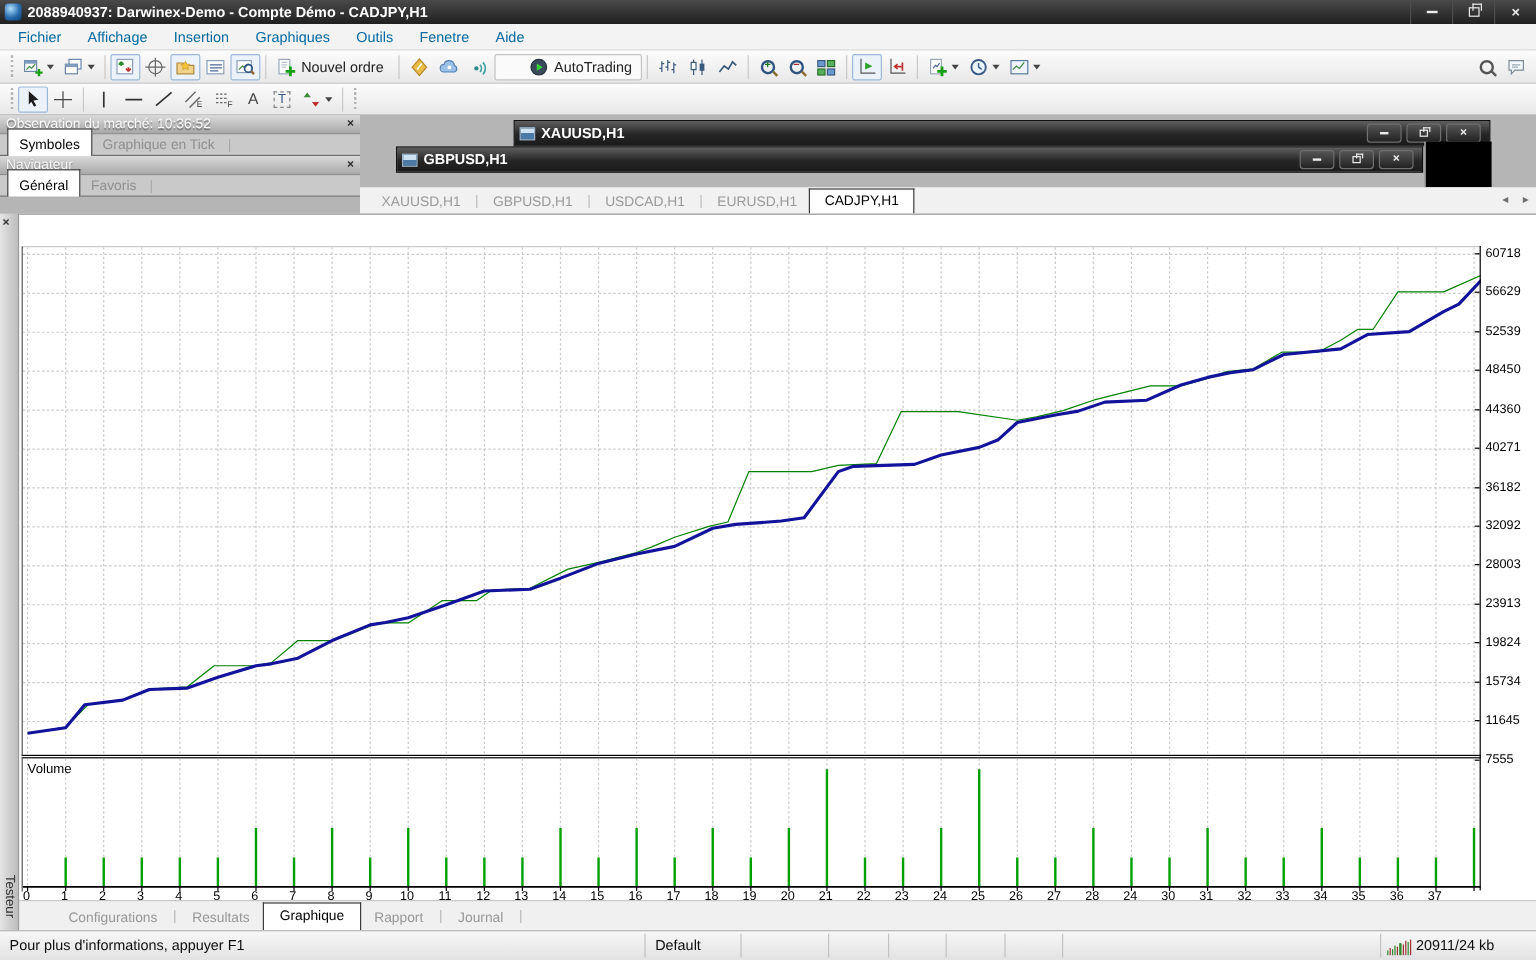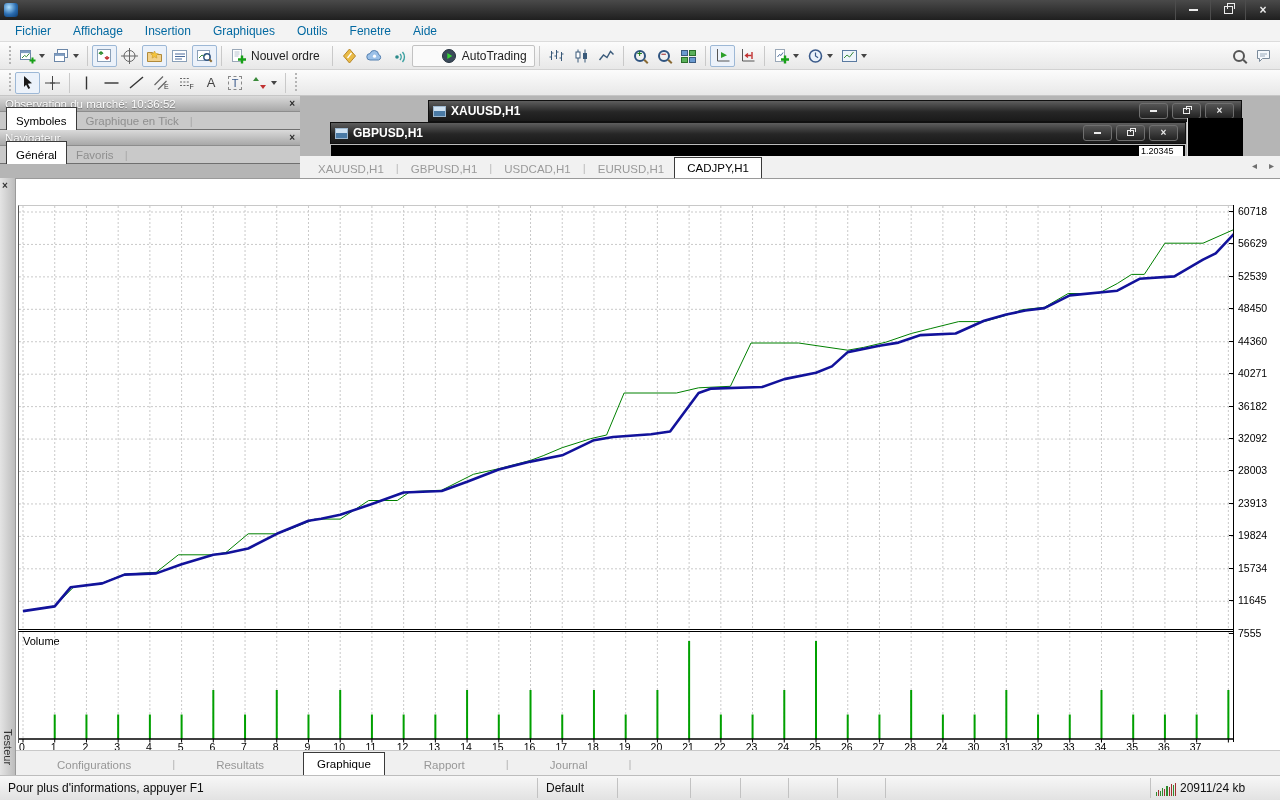--- a/index.html
+++ b/index.html
@@ -89,39 +89,40 @@
               border-top:1px solid #9a9a9a;box-sizing:border-box;}
   .chead{position:absolute;left:5px;top:5px;font-size:11px;white-space:nowrap;color:#000;}
   #mainsvg{position:absolute;left:2px;top:26px;border-bottom:1px solid #000;border-left:1px solid #555;border-top:1px solid #c8c8c8;}
   #volsvg{position:absolute;left:2px;top:452px;border-top:1px solid #000;border-left:1px solid #555;}
   .vaxis{position:absolute;left:1217px;top:26px;height:537px;width:0;border-left:1px solid #000;}
   .ylab{position:absolute;left:1222px;font-size:10.5px;color:#000;}
   .ytick{position:absolute;left:1213px;width:4px;height:1px;background:#000;}
   .xlab{position:absolute;top:562px;font-size:10.5px;color:#000;transform:translateX(-50%);}
   .vol-label{position:absolute;left:7px;top:456px;font-size:11px;color:#000;}
   .ttabs{position:absolute;left:16px;top:750px;width:1264px;height:25px;background:#f0f0f0;border-top:1px solid #c9c9c9;
-         display:flex;align-items:flex-end;font-size:11.5px;color:#979797;box-sizing:border-box;padding-left:30px;gap:28px;}
+         display:flex;align-items:flex-end;font-size:11.5px;color:#979797;box-sizing:border-box;padding-left:30px;}
   .ttabs .tab{padding:4px 11px;}
   .ttabs .tab.active{background:#fff;border:1px solid #3a3a3a;border-bottom:none;color:#000;padding:5px 13px;}
   .ttabs .tsep{padding:0 2px 5px 2px;color:#b5b5b5;}
   
   .statusbar{position:absolute;left:0;top:775px;width:1280px;height:25px;
              background:linear-gradient(#f7f7f7,#e2e2e2);border-top:1px solid #bdbdbd;font-size:12px;color:#0d0d0d;box-sizing:border-box;}
   .st-item{position:absolute;top:5px;white-space:nowrap;}
   .st-div{position:absolute;top:2px;width:1px;height:20px;background:#c2c2c2;}
   .tfc{position:absolute;left:1156px;top:7px;width:20px;height:13px;display:flex;align-items:flex-end;gap:1px;}
   .tfc i{display:block;width:1.5px;}
 </style>
 </head>
 <body>
 
 <div class="screen">
 
   <div class="titlebar">
     <span class="app-ico"></span>
+    <span class="tb-title">2088940937: Darwinex-Demo - Compte Démo - CADJPY,H1</span>
     <span class="win-btns">
       <span class="wb">
           <span class="gl-min"></span>
         </span>
       <span class="wb">
           <span class="gl-rest"></span>
         </span>
       <span class="wb">
           <span class="gl-x">×</span>
         </span>
@@ -414,23 +415,20 @@
       <span class="cb">
           <span class="gl-min"></span>
         </span>
       <span class="cb">
           <span class="gl-rest"></span>
         </span>
       <span class="cb">
           <span class="gl-x">×</span>
         </span>
     </span>
-  </div>
-  <div class="gstrip">
-    <span class="pricebox">1.20345</span>
   </div>
 
   <div class="ctabs" id="charttabs">
     <span class="scrollers">
       <span>◂</span>
       <span>▸</span>
     </span>
   <span class="tab">XAUUSD,H1</span>
       <span class="tsep">|</span>
       <span class="tab">GBPUSD,H1</span>

